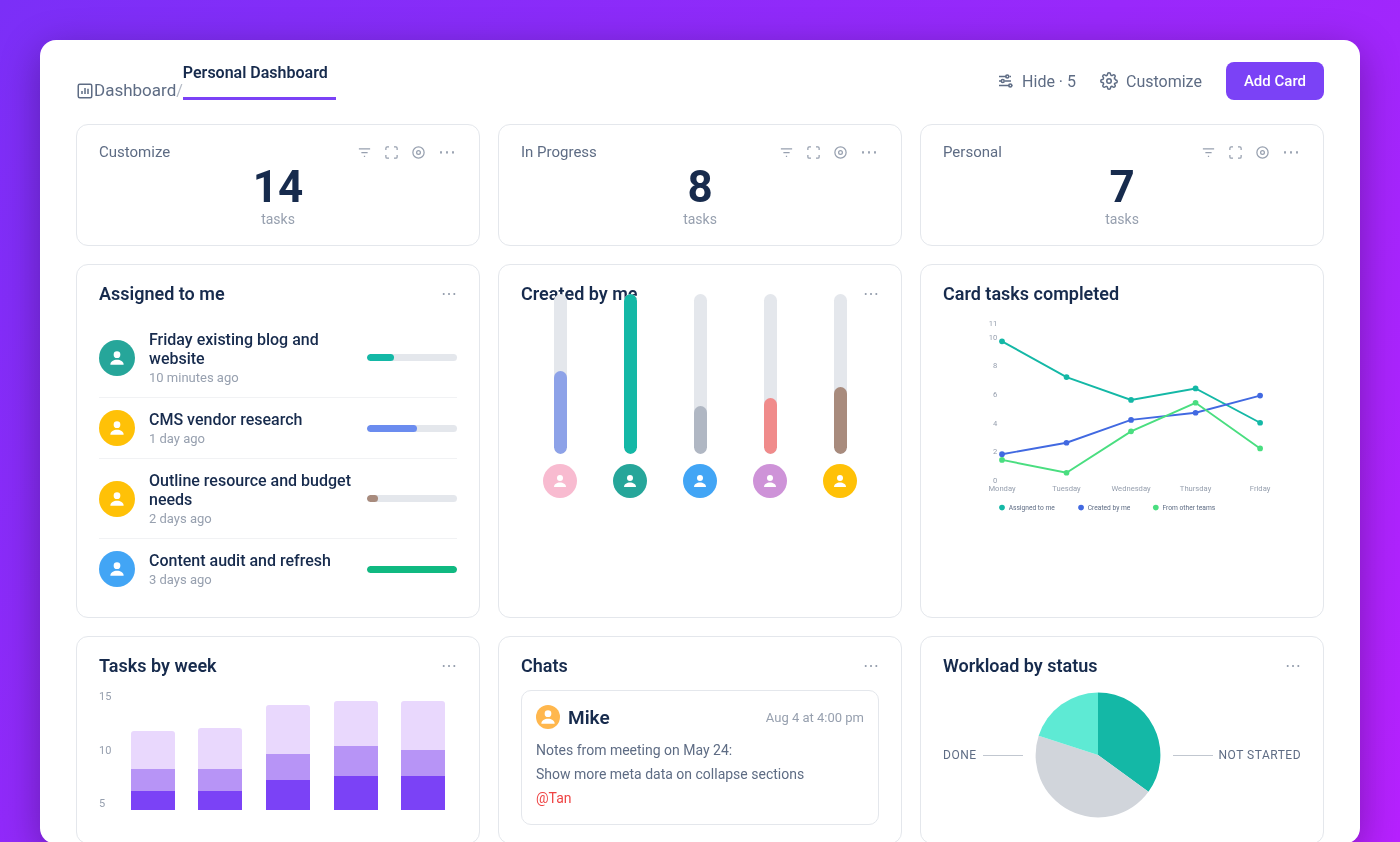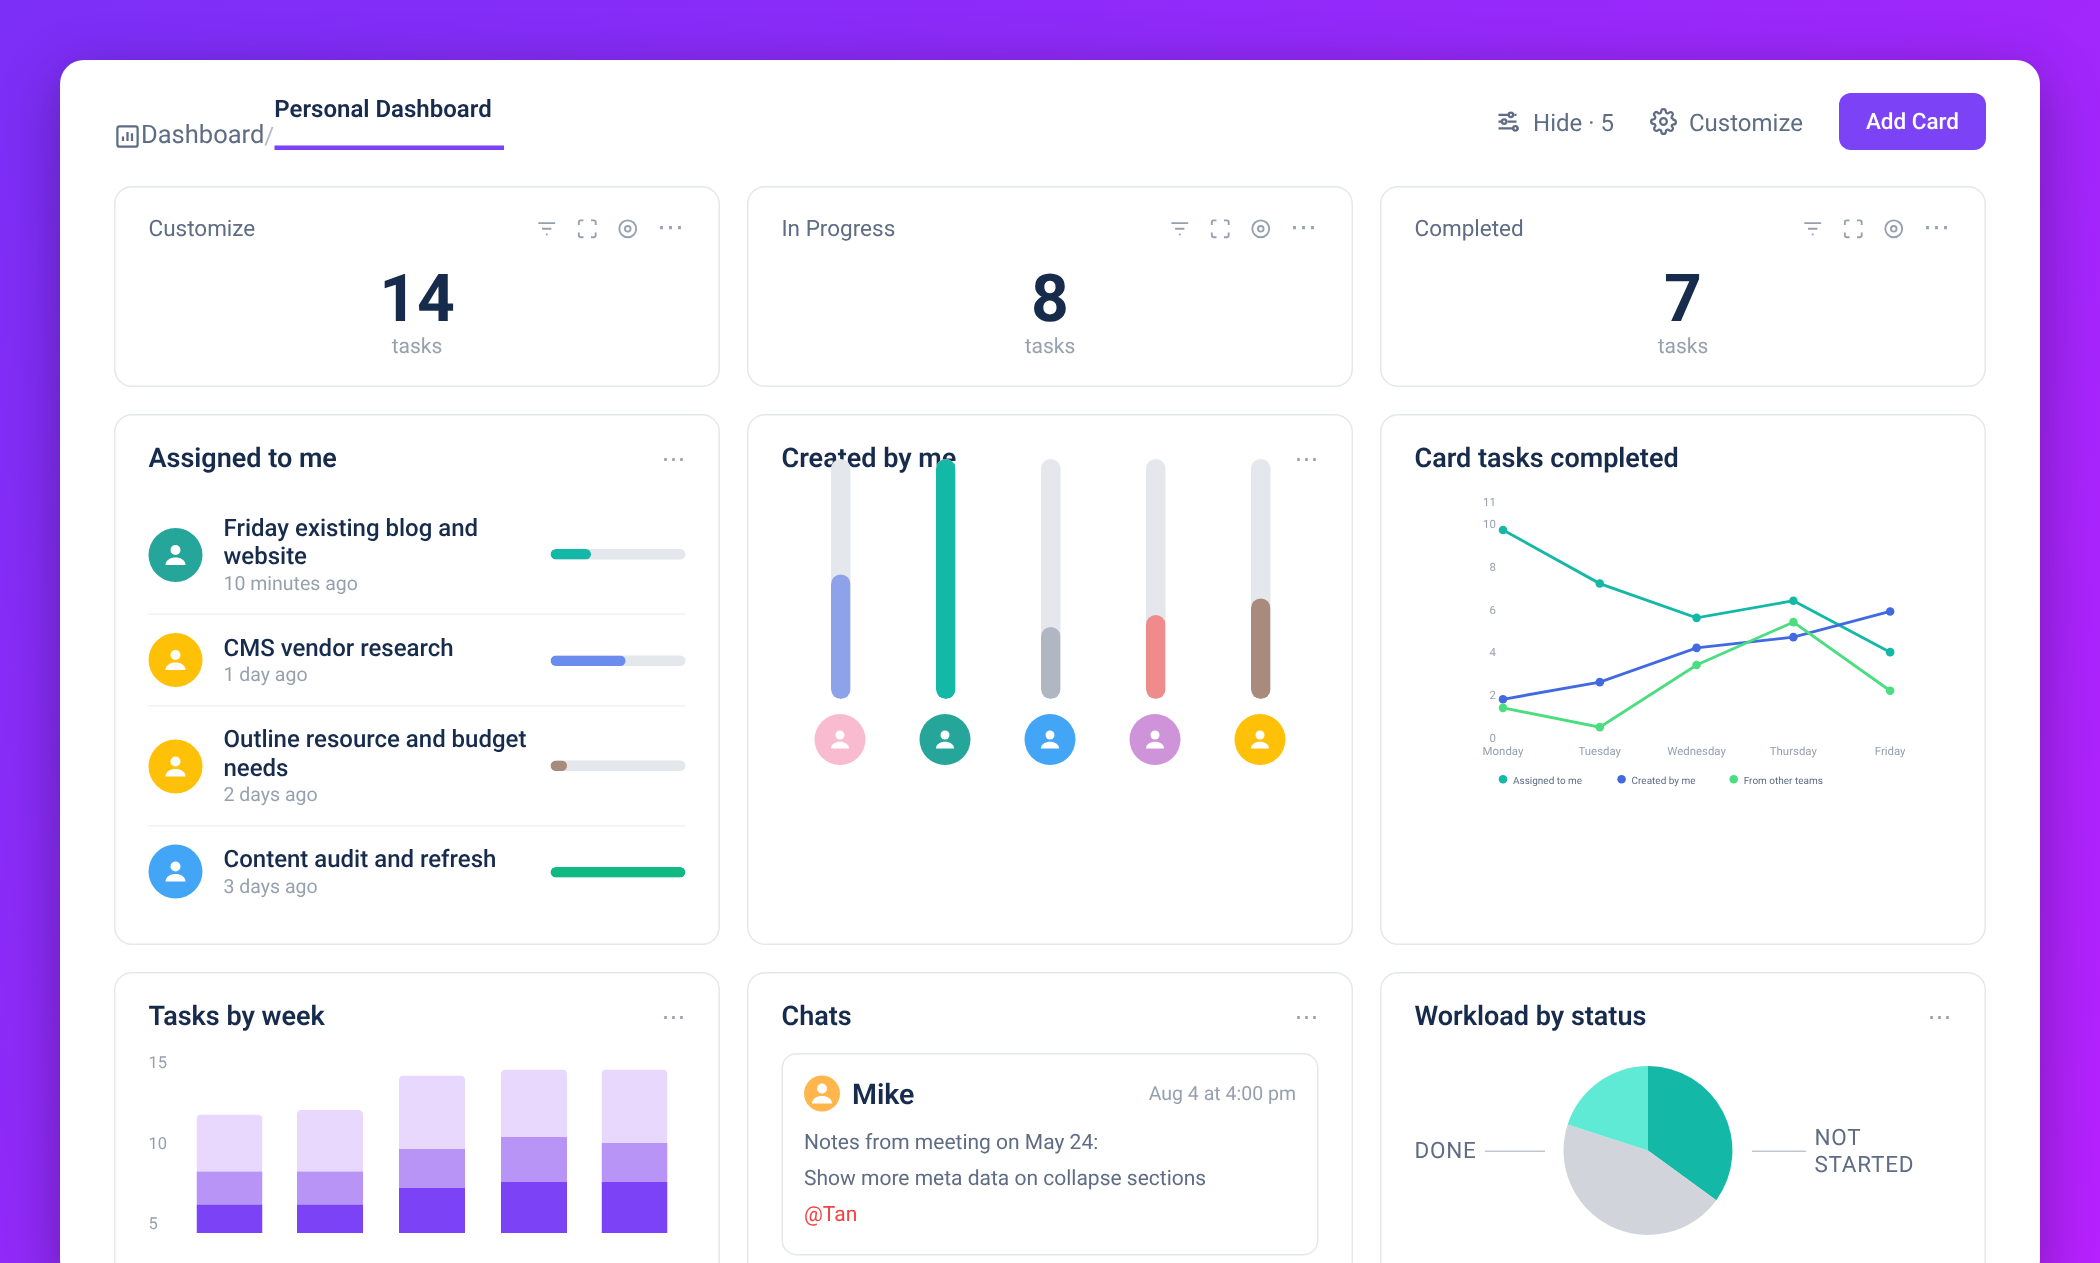--- a/index.html
+++ b/index.html
@@ -16,21 +16,21 @@
 .header-btn{display:flex;align-items:center;gap:8px;color:#5e6c84;font-size:16px;background:none;border:none;cursor:pointer}
 .header-btn svg{width:18px;height:18px;stroke:#5e6c84}
 .add-card-btn{background:#7b42f6;color:#fff;border:none;padding:10px 18px;border-radius:8px;font-size:15px;font-weight:500;cursor:pointer}
 .grid{display:grid;grid-template-columns:repeat(3,1fr);gap:18px;padding:24px 36px 0 36px}
 .card{background:#fff;border:1px solid #e4e7ec;border-radius:12px;padding:18px 22px}
 .stat-card .card-head{display:flex;justify-content:space-between;align-items:center}
 .card-title{font-size:15px;color:#5e6c84;font-weight:400}
 .card-icons{display:flex;gap:12px;align-items:center}
 .card-icons svg{width:15px;height:15px;stroke:#97a0af;cursor:pointer}
 .card-icons .dots{font-size:18px;color:#97a0af;letter-spacing:1px;cursor:pointer;line-height:1}
-.stat-val{font-size:44px;font-weight:700;color:#172b4d;text-align:center;margin-top:16px;line-height:1}
+.stat-val{font-size:44px;font-weight:700;color:#172b4d;text-align:center;margin-top:4px;line-height:1}
 .stat-label{font-size:14px;color:#97a0af;text-align:center;margin-top:2px}
 .wide-card{grid-column:span 1}
 .card-head2{display:flex;justify-content:space-between;align-items:center;margin-bottom:14px}
 .card-head2 h3{font-size:18px;font-weight:600;color:#172b4d}
 .task-list{display:flex;flex-direction:column}
 .task-row{display:flex;align-items:center;gap:14px;padding:12px 0;border-bottom:1px solid #f1f2f4}
 .task-row:last-child{border-bottom:none}
 .avatar{width:36px;height:36px;border-radius:50%;flex-shrink:0;display:flex;align-items:center;justify-content:center;font-size:16px}
 .av-teal{background:#26a69a}
 .av-yellow{background:#ffc107}
@@ -52,21 +52,21 @@
 .chart-svg{width:100%;height:200px}
 .row2{display:grid;grid-template-columns:1fr 1fr 1fr;gap:18px;padding:18px 36px 0 36px}
 .chat-item{border:1px solid #e4e7ec;border-radius:10px;padding:14px}
 .chat-head{display:flex;justify-content:space-between;align-items:center;margin-bottom:10px}
 .chat-user{display:flex;align-items:center;gap:8px;font-weight:600;font-size:19px;color:#172b4d}
 .chat-user .avatar{width:24px;height:24px}
 .chat-time{font-size:13px;color:#97a0af}
 .chat-body{font-size:14px;color:#5e6c84;line-height:1.7}
 .chat-mention{color:#ef4444}
 .pie-wrap{display:flex;align-items:center;justify-content:center;gap:10px}
-.pie-label{font-size:15px;color:#5e6c84;letter-spacing:.5px}
+.pie-label{font-size:12px;color:#5e6c84;letter-spacing:.5px}
 .pie-line{width:40px;height:1px;background:#c1c7d0}
 .stacked-bars{display:flex;align-items:flex-end;justify-content:space-around;height:120px;padding-left:20px;position:relative}
 .y-axis{position:absolute;left:0;top:0;bottom:0;display:flex;flex-direction:column;justify-content:space-between;font-size:11px;color:#97a0af}
 .sbar{width:44px;display:flex;flex-direction:column-reverse;border-radius:3px 3px 0 0;overflow:hidden}
 .sbar div{width:100%}
 </style>
 </head>
 <body>
 
 <div class="app-window">
@@ -138,21 +138,21 @@
               <circle cx="12" cy="12" r="9"></circle>
             </svg>
           <span class="dots">⋯</span>
         </div>
       </div>
       <div class="stat-val">8</div>
       <div class="stat-label">tasks</div>
     </div>
     <div class="card stat-card">
       <div class="card-head">
-        <span class="card-title">Completed</span>
+        <span class="card-title">Personal</span>
         <div class="card-icons">
           <svg viewBox="0 0 24 24" fill="none" stroke-width="2">
               <path d="M3 6h18M7 12h10M11 18h2"></path>
             </svg>
           <svg viewBox="0 0 24 24" fill="none" stroke-width="2">
               <path d="M8 3H5a2 2 0 0 0-2 2v3m18 0V5a2 2 0 0 0-2-2h-3m0 18h3a2 2 0 0 0 2-2v-3M3 16v3a2 2 0 0 0 2 2h3"></path>
             </svg>
           <svg viewBox="0 0 24 24" fill="none" stroke-width="2">
               <circle cx="12" cy="12" r="3"></circle>
               <circle cx="12" cy="12" r="9"></circle>

